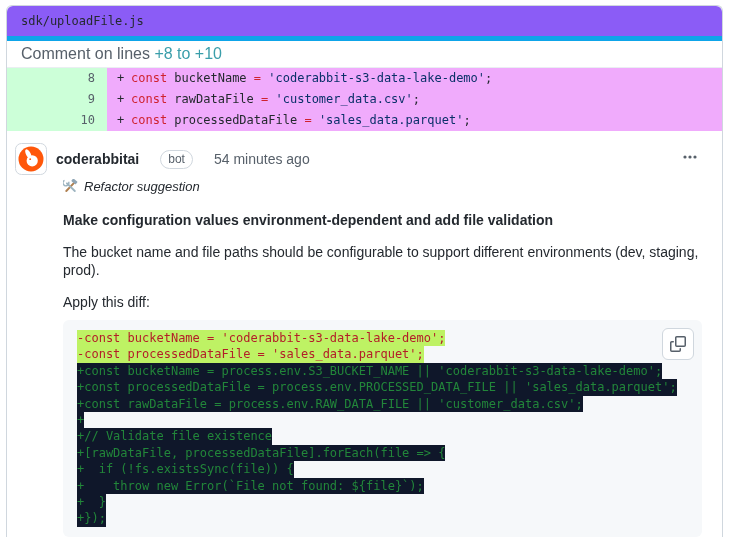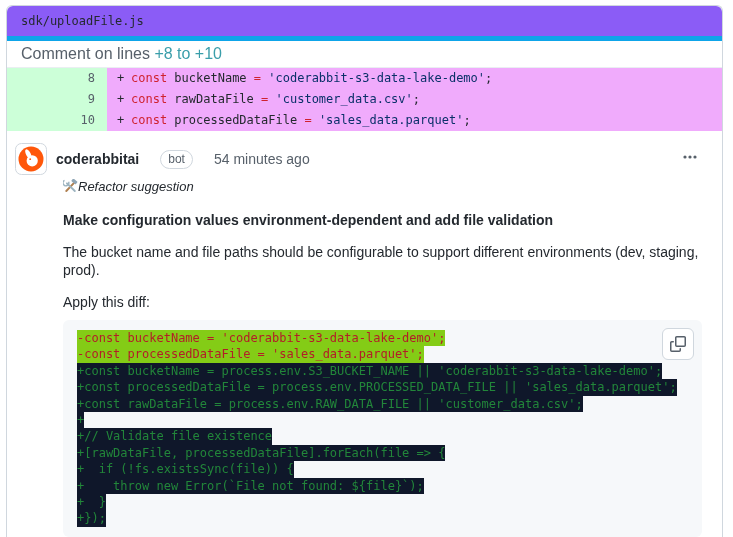--- a/index.html
+++ b/index.html
@@ -34,31 +34,31 @@
   .c-head { display:flex; align-items:center; gap:9px; position:relative; }
   .avatar { width:32px; height:32px; flex:0 0 32px; cursor:pointer; }
   .author-line { display:flex; align-items:center; gap:21px; font-size:14px; }
   .author { font-weight:bold; color:#24292f; cursor:pointer; }
   .bot-badge { font-size:12px; color:#57606a; border:1px solid #d0d7de;
     border-radius:999px; padding:0 7px; line-height:17px; }
   .timestamp { color:#57606a; cursor:pointer; }
   .kebab { position:absolute; right:4px; top:2px; cursor:pointer; padding:4px; }
 
   .c-body { margin-left:48px; margin-right:4px; }
-  .annotation { margin-top:4px; display:flex; align-items:flex-start; 
+  .annotation { margin-top:4px; display:flex; align-items:flex-start; gap:6px;
     font-style:italic; font-size:13px; color:#24292f; }
   .h-title { margin-top:17px; font-size:14px; font-weight:bold; line-height:18px; }
   .para { margin-top:14px; font-size:14px; line-height:18px; }
   .apply { margin-top:14px; font-size:14px; line-height:18px; }
 
   .code-block { margin-top:9px; background:#f6f8fa; border-radius:6px;
     padding:10px 14px; position:relative; font-size:12px; line-height:16.4px; }
   .code-line { white-space:pre; font-family:"DejaVu Sans Mono","Liberation Mono",monospace; }
   .code-line span { display:inline-block; }
-  .del span { color:#b31d28; background:#84cc16; }
+  .del span { color:#b31d28; background:#bef264; }
   .add span { color:#22863a; background:#0f172a; }
 
   .copy-btn { position:absolute; top:8px; right:8px; width:32px; height:32px;
     background:#ffffff; border:1px solid #d0d7de; border-radius:6px;
     display:flex; align-items:center; justify-content:center; cursor:pointer; }
 </style>
 </head>
 <body>
 
 <div class="card">

